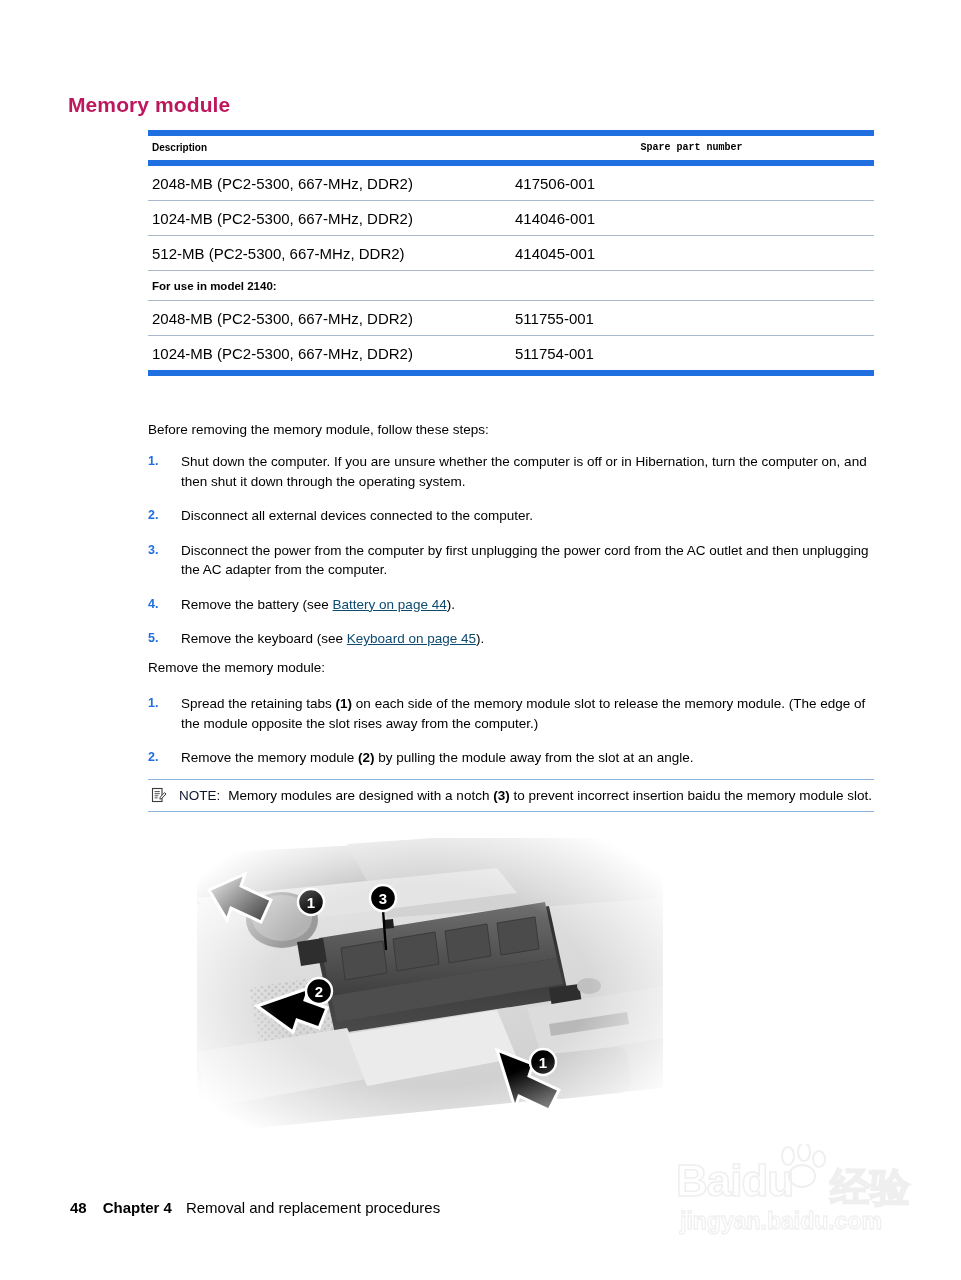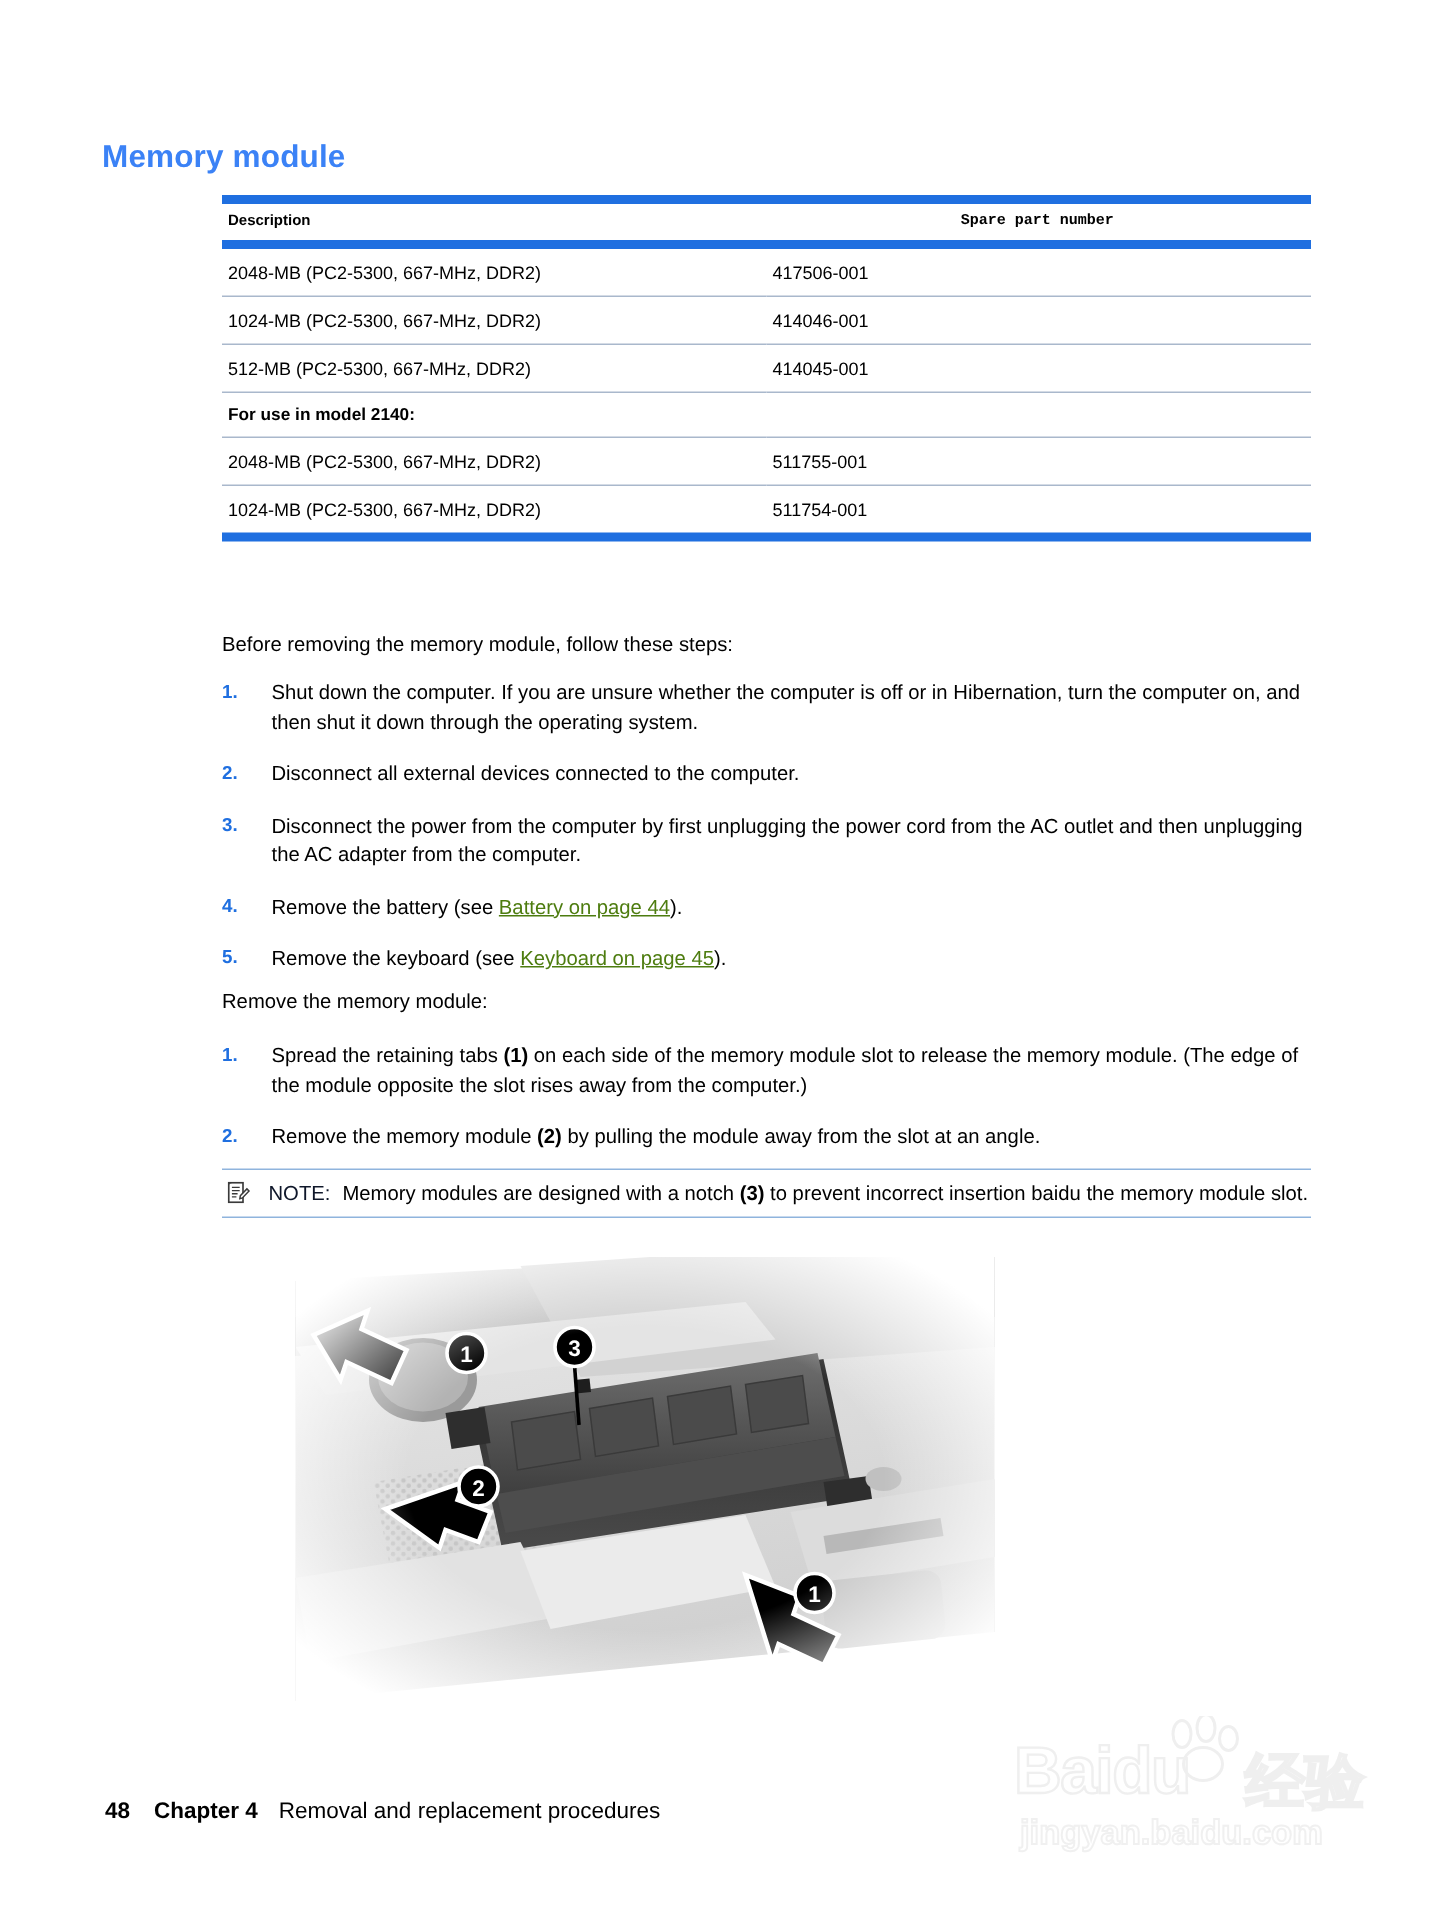--- a/index.html
+++ b/index.html
@@ -24,21 +24,21 @@
     height: 1280px;
   }
 
   
   .page-heading {
     position: absolute;
     left: 68px;
     top: 93px;
     font-size: 21px;
     font-weight: bold;
-    color: #3b82f6;
+    color: #be185d;
     letter-spacing: 0.1px;
     white-space: nowrap;
   }
 
   
   .parts-table {
     position: absolute;
     left: 148px;
     top: 130px;
     width: 726px;
@@ -69,21 +69,21 @@
     font-family: Liberation Mono, monospace;
   }
   .group-row td {
     padding: 9px 2px 8px 4px;
     font-size: 11.5px;
     font-weight: bold;
     border-bottom: 1px solid #a9b8cc;
   }
   .data-row td {
     padding: 9px 2px 8px 4px;
-    font-size: 12px;
+    font-size: 15px;
     font-weight: normal;
     border-bottom: 1px solid #a9b8cc;
   }
   .data-row td.col-spn,
   .group-row td.col-spn,
   .thead-row td.col-spn {
     width: 192px;
   }
   .lastrow td { border-bottom: none; }
 
@@ -116,21 +116,21 @@
   .step:last-child { margin-bottom: 0; }
   .step .num {
     position: absolute;
     left: 0;
     top: 0;
     font-size: 12.5px;
     font-weight: bold;
     color: #1f6fe0;
   }
   .step a.xref {
-    color: #4d7c0f;
+    color: #0c4a6e;
     text-decoration: underline;
   }
   .step b { font-weight: bold; }
 
   
   .note-box {
     position: absolute;
     left: 148px;
     top: 779px;
     width: 726px;

